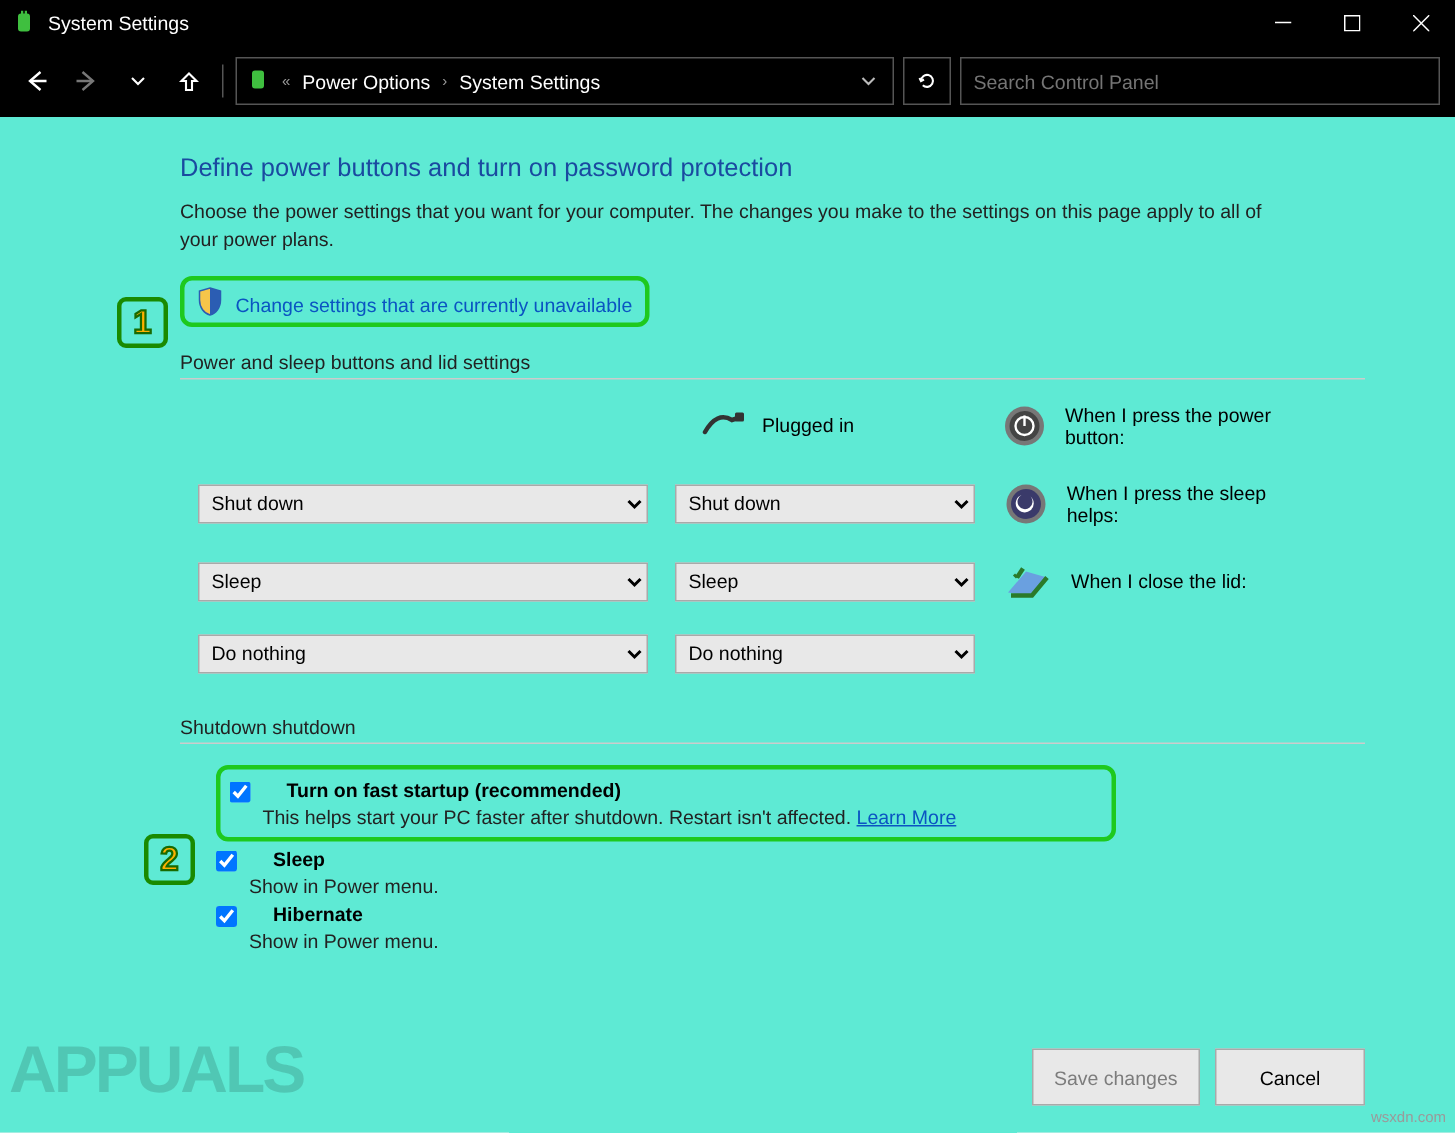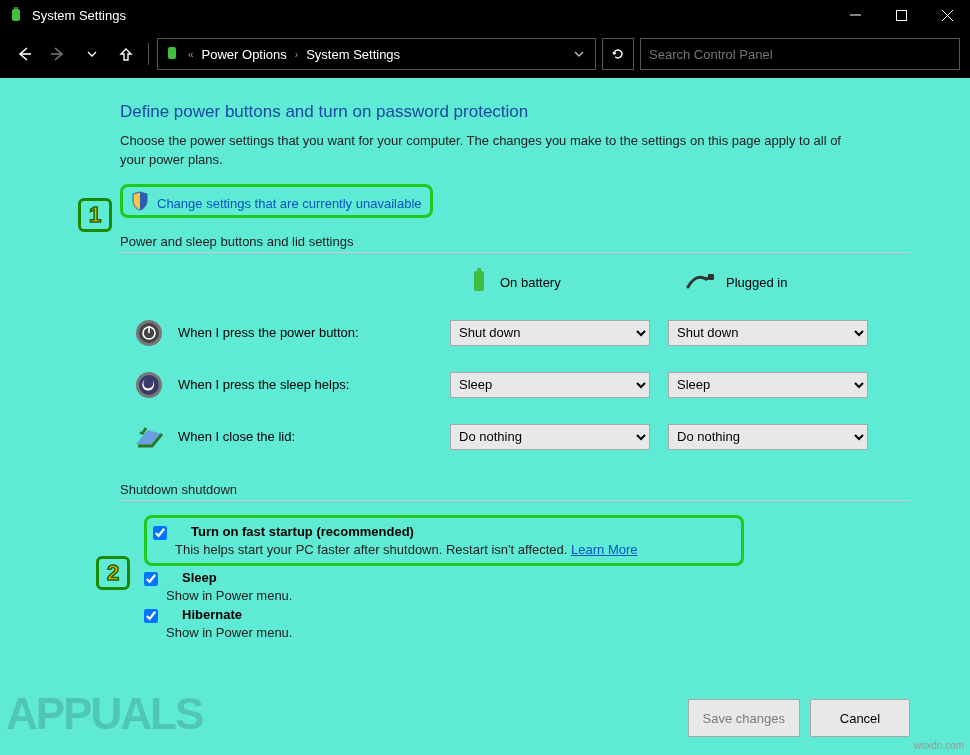--- a/index.html
+++ b/index.html
@@ -284,27 +284,20 @@
           </svg>
       </span>
       <span class="change-link">Change settings that are currently unavailable</span>
     </div>
 
     <div class="section-label">Power and sleep buttons and lid settings</div>
 
     <div class="power-grid">
       <div></div>
       <div class="col-header">
-        <span><svg width="22" height="28" viewBox="0 0 22 28">
-              <rect x="6" y="4" width="10" height="20" rx="2" fill="#3fbf3f"></rect>
-              <rect x="9" y="1" width="4" height="4" rx="1" fill="#3fbf3f"></rect>
-            </svg></span>
-        <span>On battery</span>
-      </div>
-      <div class="col-header">
         <span><svg width="30" height="20" viewBox="0 0 30 20">
               <path d="M2 16 Q10 2 20 8 L26 6" fill="none" stroke="#333" stroke-width="3" stroke-linecap="round"></path>
               <rect x="22" y="3" width="6" height="6" rx="1" fill="#333"></rect>
             </svg></span>
         <span>Plugged in</span>
       </div>
 
       <div class="row-label">
         <span class="row-icon">
             <svg width="30" height="30" viewBox="0 0 30 30">

